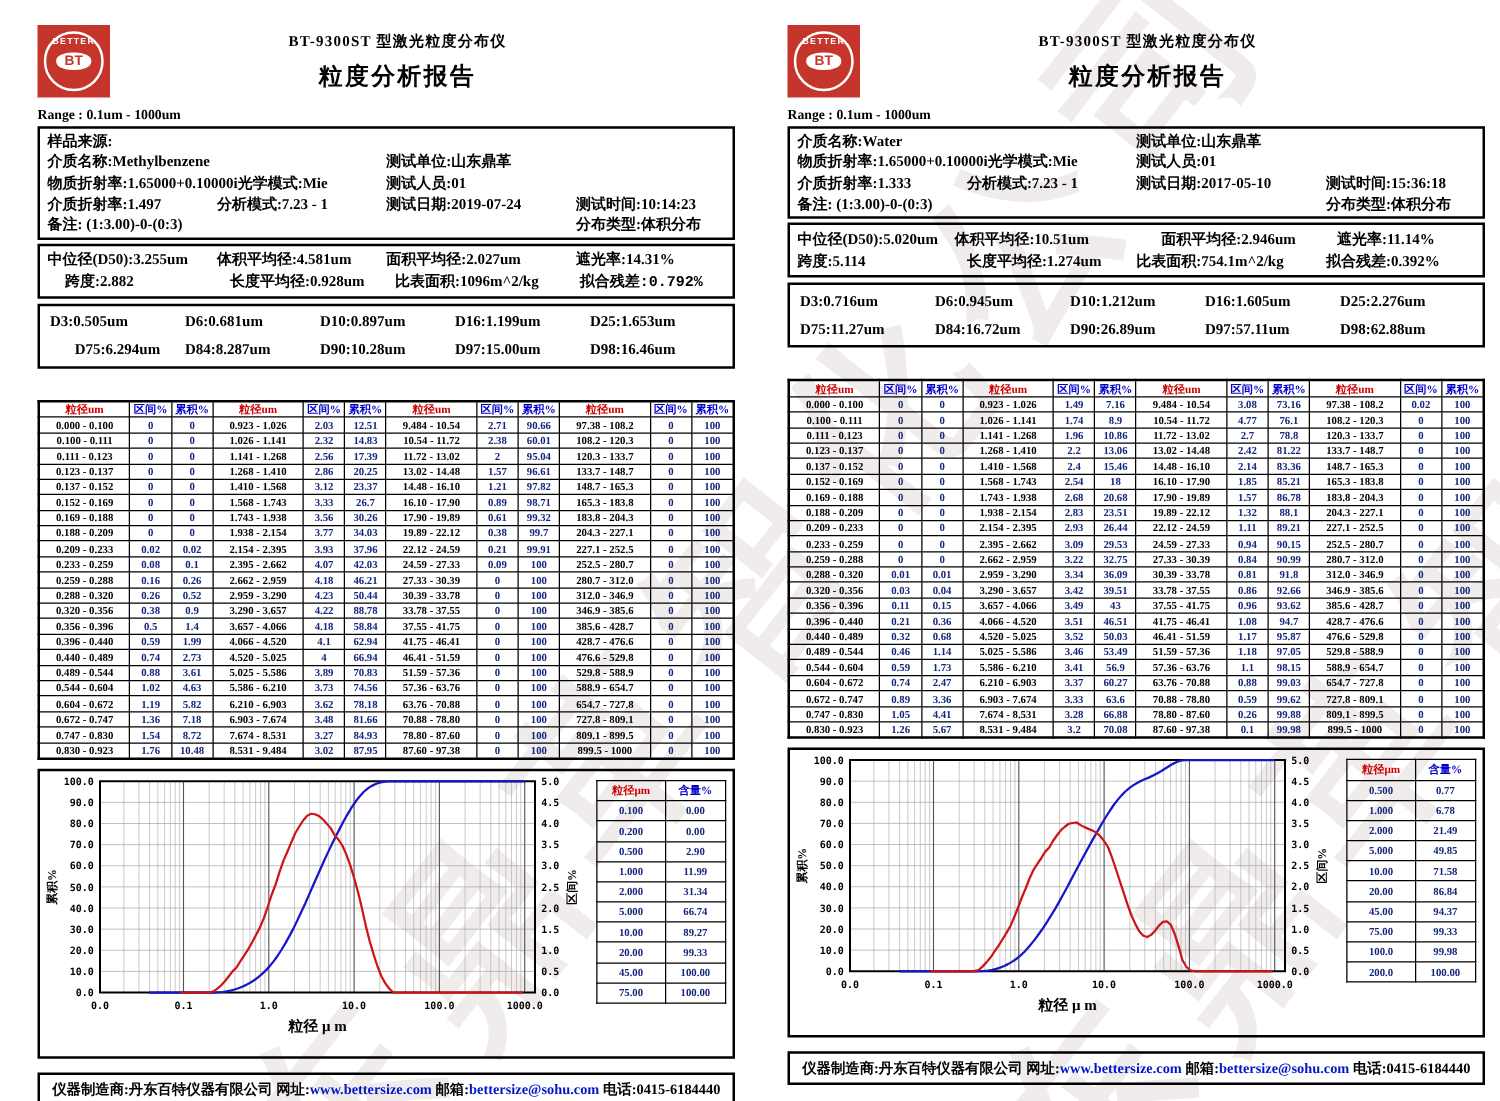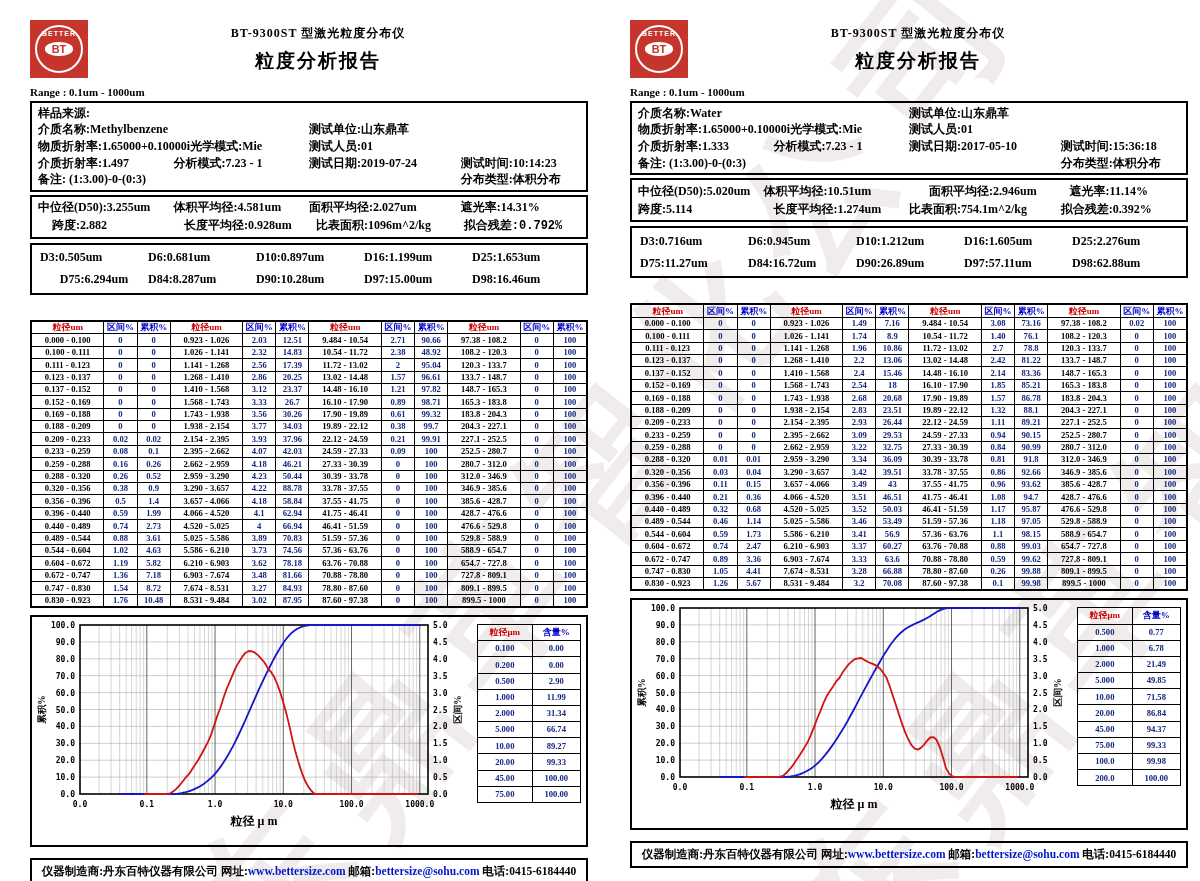--- a/index.html
+++ b/index.html
@@ -166,21 +166,21 @@
           </tr>
           <tr>
             <td class="rng">0.100 - 0.111</td>
             <td class="val">0</td>
             <td class="val">0</td>
             <td class="rng">1.026 - 1.141</td>
             <td class="val">2.32</td>
             <td class="val">14.83</td>
             <td class="rng">10.54 - 11.72</td>
             <td class="val">2.38</td>
-            <td class="val">48.92</td>
+            <td class="val">60.01</td>
             <td class="rng">108.2 - 120.3</td>
             <td class="val">0</td>
             <td class="val">100</td>
           </tr>
           <tr>
             <td class="rng">0.111 - 0.123</td>
             <td class="val">0</td>
             <td class="val">0</td>
             <td class="rng">1.141 - 1.268</td>
             <td class="val">2.56</td>
@@ -698,21 +698,21 @@
             <td class="val">100</td>
           </tr>
           <tr>
             <td class="rng">0.100 - 0.111</td>
             <td class="val">0</td>
             <td class="val">0</td>
             <td class="rng">1.026 - 1.141</td>
             <td class="val">1.74</td>
             <td class="val">8.9</td>
             <td class="rng">10.54 - 11.72</td>
-            <td class="val">1.40</td>
+            <td class="val">4.77</td>
             <td class="val">76.1</td>
             <td class="rng">108.2 - 120.3</td>
             <td class="val">0</td>
             <td class="val">100</td>
           </tr>
           <tr>
             <td class="rng">0.111 - 0.123</td>
             <td class="val">0</td>
             <td class="val">0</td>
             <td class="rng">1.141 - 1.268</td>

